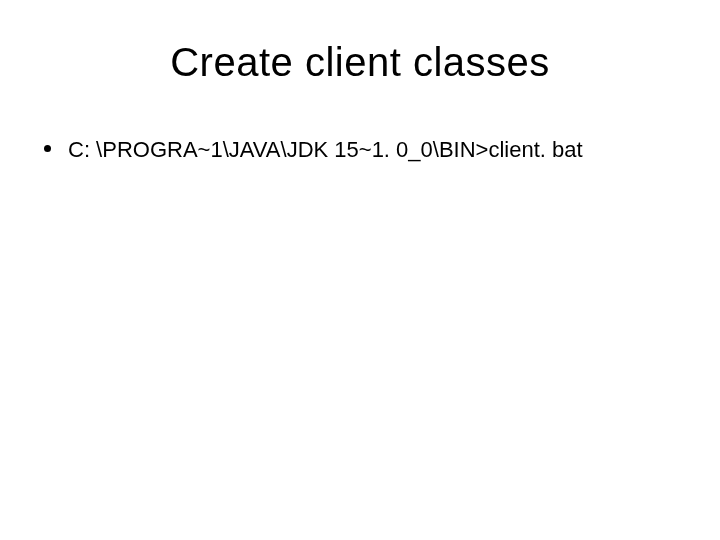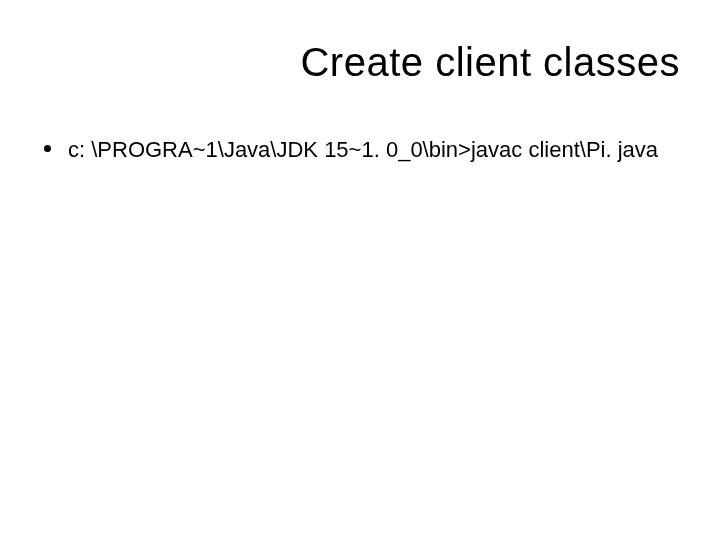--- a/index.html
+++ b/index.html
@@ -1,27 +1,27 @@
 <!DOCTYPE html>
 <html><head>
   <meta charset="utf-8">
   <style>
     * { margin: 0; padding: 0; box-sizing: border-box; }
     html, body { width: 720px; height: 540px; background: #fff; font-family: Arial, Helvetica, sans-serif; color: #000; }
     .slide { width: 720px; height: 540px; position: relative; padding: 30px 40px 40px 40px; }
-    .title { font-size: 40px; font-weight: normal; text-align: right; margin-top: 10px; margin-bottom: 50px; letter-spacing: 0.5px; }
+    .title { font-size: 40px; font-weight: normal; text-align: center; margin-top: 10px; margin-bottom: 50px; letter-spacing: 0.5px; }
     .bullets { list-style: none; }
     .bullets li { position: relative; padding-left: 28px; font-size: 22px; line-height: 1.35; margin-bottom: 44px; }
     .bullet-dot { position: absolute; left: 4px; top: 10px; width: 7px; height: 7px; background: #000; border-radius: 50%; display: inline-block; }
     .bullet-text { display: block; word-break: break-word; }
   </style>
 </head>
 <body>
 
 <div class="slide">
   <h1 class="title">Create client classes</h1>
   <ul class="bullets">
     <li>
       <span class="bullet-dot"></span>
-      <span class="bullet-text">c: \PROGRA~1\Java\JDK 15~1. 0_0\bin&gt;javac client\Pi. java</span>
+      <span class="bullet-text">C: \PROGRA~1\JAVA\JDK 15~1. 0_0\BIN&gt;client. bat</span>
     </li>
   </ul>
 </div>
 
 </body></html>

